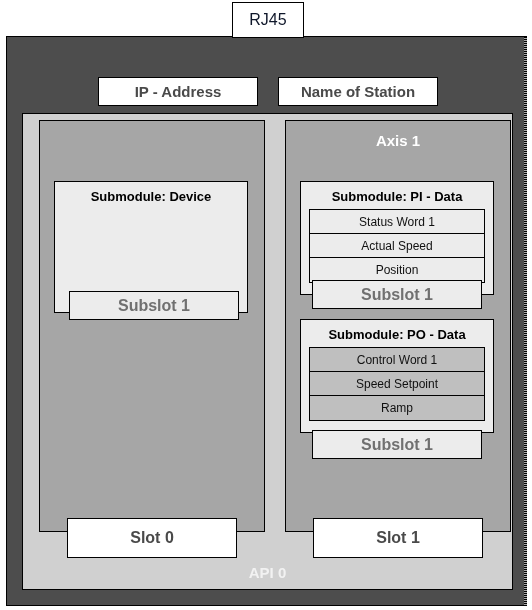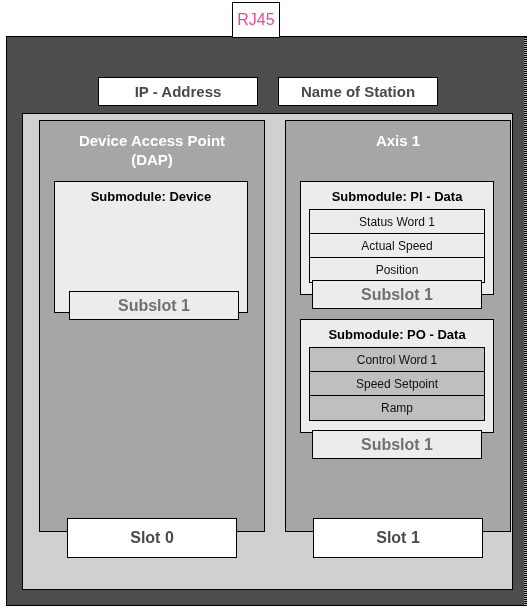--- a/index.html
+++ b/index.html
@@ -16,30 +16,30 @@
     height: 610px;
     background: #ffffff;
     overflow: hidden;
   }
 
   
   .rj45 {
     position: absolute;
     left: 232px;
     top: 2px;
-    width: 48px;
+    width: 72px;
     height: 36px;
     background: #ffffff;
     border: 1px solid #000000;
     box-sizing: border-box;
     display: flex;
     align-items: center;
     justify-content: center;
     font-size: 16px;
-    color: #ec4899;
+    color: #0f172a;
     z-index: 5;
   }
 
   
   .device-frame {
     position: absolute;
     left: 6px;
     top: 36px;
     width: 521px;
     height: 570px;
@@ -237,24 +237,20 @@
       <span>IP - Address</span>
     </div>
 
     <div class="attr-box attr-name">
       <span>Name of Station</span>
     </div>
 
     <div class="api-box">
 
       <div class="module module-dap">
-        <div class="module-title">
-          <div>Device Access Point</div>
-          <div>(DAP)</div>
-        </div>
 
         <div class="submodule sm-device">
           <div class="submodule-title">Submodule: Device</div>
         </div>
       </div>
 
       <div class="subslot subslot-dap">
         <span>Subslot 1</span>
       </div>
 
@@ -291,16 +287,17 @@
       </div>
 
       <div class="slot slot-0">
         <span>Slot 0</span>
       </div>
 
       <div class="slot slot-1">
         <span>Slot 1</span>
       </div>
 
+      <div class="api-label">API 0</div>
 
     </div>
   </div>
 </div>
 
 </body></html>

